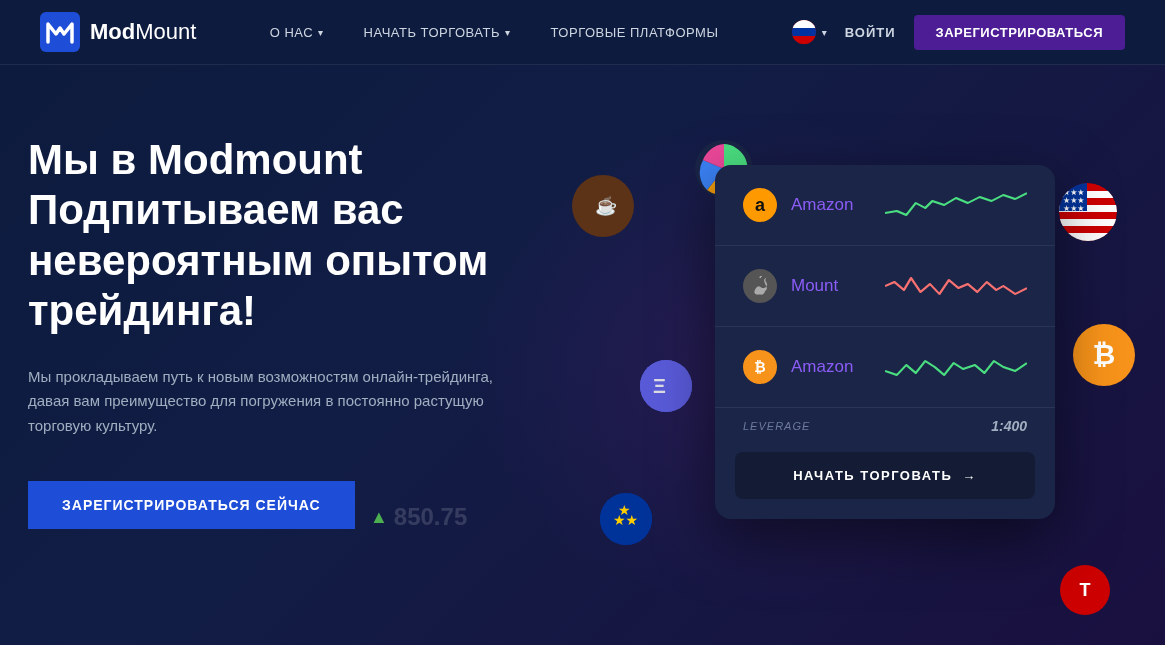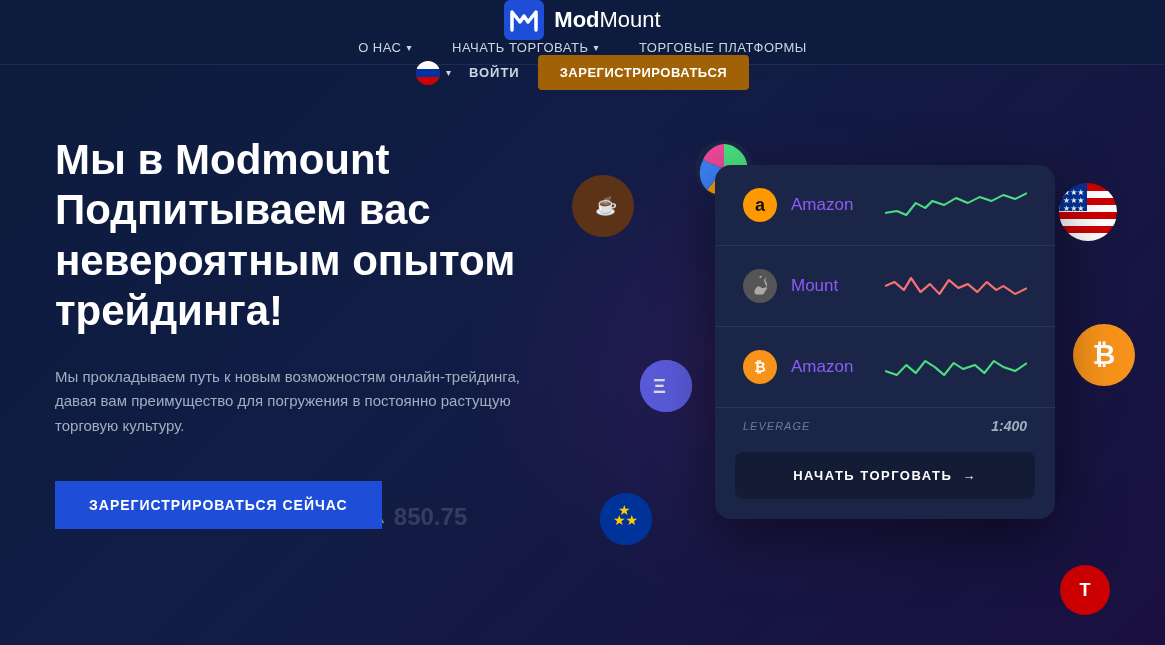--- a/index.html
+++ b/index.html
@@ -16,21 +16,20 @@
     nav {
       display: flex;
       align-items: center;
       justify-content: space-between;
       padding: 0 40px;
       height: 65px;
       background: #0d1b3e;
       border-bottom: 1px solid rgba(255,255,255,0.08);
       position: relative;
       z-index: 10;
-      flex-direction: column;
     }
     .nav-logo {
       display: flex;
       align-items: center;
       gap: 10px;
     }
     .logo-icon {
       width: 40px;
       height: 40px;
     }
@@ -82,21 +81,21 @@
       font-size: 13px;
       color: #cdd5e0;
       cursor: pointer;
       text-transform: uppercase;
       font-weight: 600;
       letter-spacing: 1px;
       background: none;
       border: none;
     }
     .btn-register {
-      background: #a16207;
+      background: #4c1d95;
       color: #fff;
       border: none;
       padding: 10px 22px;
       border-radius: 4px;
       font-size: 13px;
       font-weight: 600;
       cursor: pointer;
       text-transform: uppercase;
       letter-spacing: 0.5px;
     }
@@ -116,21 +115,21 @@
       position: absolute;
       top: 50px;
       left: 40%;
       width: 600px;
       height: 500px;
       background: radial-gradient(ellipse, rgba(60,30,100,0.5) 0%, transparent 70%);
       pointer-events: none;
     }
 
     .hero-left {
-      padding: 70px 0 0 55px;
+      padding: 70px 0 0 28px;
       width: 580px;
       flex-shrink: 0;
       position: relative;
       z-index: 2;
     }
     .hero-title {
       font-size: 42px;
       font-weight: 800;
       line-height: 1.2;
       margin-bottom: 28px;

